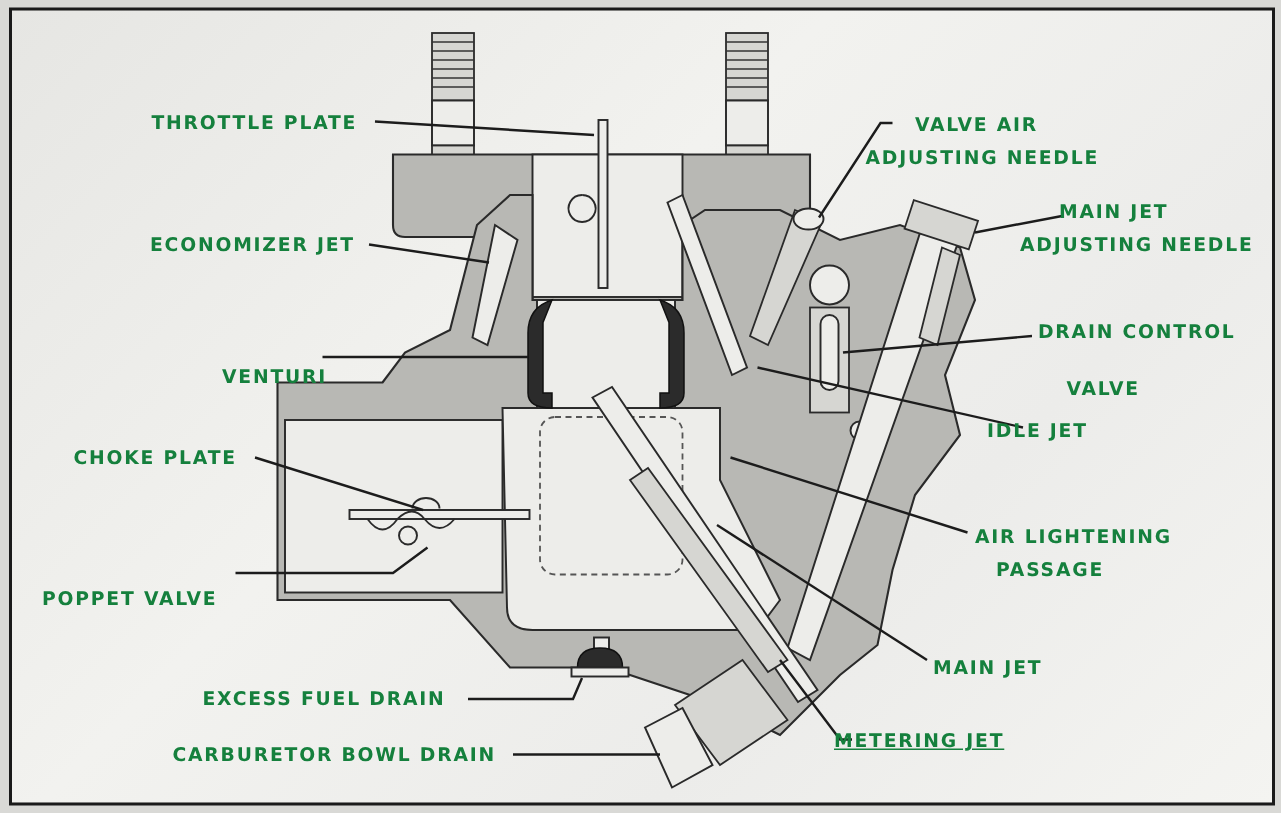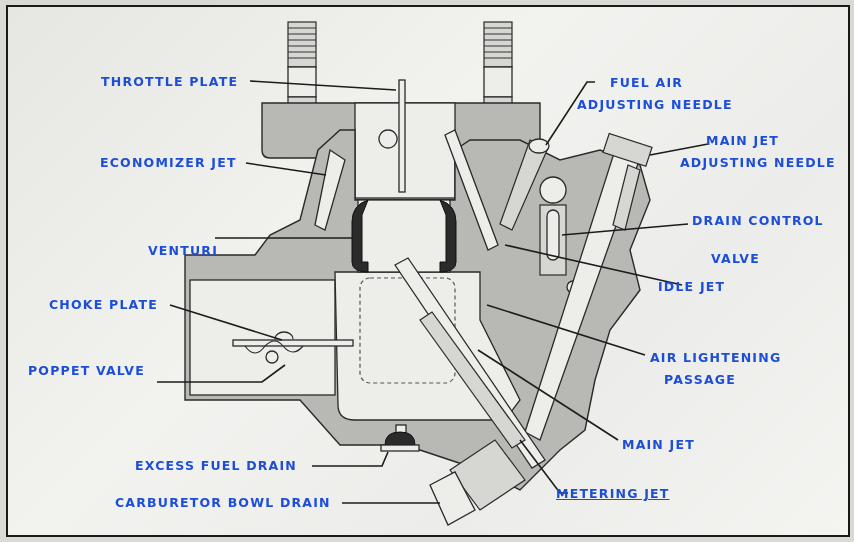--- a/index.html
+++ b/index.html
@@ -2,21 +2,21 @@
 <html><head>
 <meta charset="utf-8">
 <style>
   html, body { margin:0; padding:0; }
   body { width:854px; height:542px; background:#d9d9d6; overflow:hidden; position:relative;
          font-family:"Liberation Sans", sans-serif; }
   .frame { position:absolute; left:6px; top:5px; width:840px; height:528px;
            border:2px solid #1a1a1a; background:linear-gradient(135deg,#e6e6e3 0%,#f2f2ef 40%,#ececea 70%,#f4f4f1 100%); }
   svg { position:absolute; left:0; top:0; }
   .lbl { position:absolute; font-family:"DejaVu Sans", sans-serif; font-weight:bold; font-size:12.5px;
-         letter-spacing:1.2px; color:#1d4ed8; white-space:nowrap; line-height:14px; }
+         letter-spacing:1.2px; color:#15803d; white-space:nowrap; line-height:14px; }
   .body { fill:#b8b8b4; stroke:#2a2a2a; stroke-width:1.4; }
   .light { fill:#ededea; stroke:#2a2a2a; stroke-width:1.3; }
   .dark { fill:#2b2b2b; stroke:#111; stroke-width:1; }
   .thread { fill:#d6d6d2; stroke:#2a2a2a; stroke-width:1.2; }
   .lead { stroke:#1c1c1c; stroke-width:1.6; fill:none; }
   .thin { stroke:#2a2a2a; stroke-width:1.2; fill:none; }
 </style>
 </head>
 <body>
 
@@ -139,25 +139,25 @@
     <line class="lead" x1="645" y1="355" x2="487" y2="305"></line>
     <line class="lead" x1="618" y1="440" x2="478" y2="350"></line>
     <polyline class="lead" points="568,493 560,493 520,440"></polyline>
   </g>
 </svg>
 
 <div class="lbl" style="left:101px;top:75px;">THROTTLE PLATE</div>
 <div class="lbl" style="left:100px;top:156px;">ECONOMIZER JET</div>
 <div class="lbl" style="left:148px;top:244px;">VENTURI</div>
 <div class="lbl" style="left:49px;top:298px;">CHOKE PLATE</div>
-<div class="lbl" style="left:28px;top:364px;">POPPET VALVE</div>
+<div class="lbl" style="left:28px;top:392px;">POPPET VALVE</div>
 <div class="lbl" style="left:135px;top:459px;">EXCESS FUEL DRAIN</div>
 <div class="lbl" style="left:115px;top:496px;">CARBURETOR BOWL DRAIN</div>
 
-<div class="lbl" style="left:610px;top:76px;">FUEL AIR</div>
+<div class="lbl" style="left:610px;top:76px;">VALVE AIR</div>
 <div class="lbl" style="left:577px;top:98px;">ADJUSTING NEEDLE</div>
 <div class="lbl" style="left:706px;top:134px;">MAIN JET</div>
 <div class="lbl" style="left:680px;top:156px;">ADJUSTING NEEDLE</div>
 <div class="lbl" style="left:692px;top:214px;">DRAIN CONTROL</div>
 <div class="lbl" style="left:711px;top:252px;">VALVE</div>
 <div class="lbl" style="left:658px;top:280px;">IDLE JET</div>
 <div class="lbl" style="left:650px;top:351px;">AIR LIGHTENING</div>
 <div class="lbl" style="left:664px;top:373px;">PASSAGE</div>
 <div class="lbl" style="left:622px;top:438px;">MAIN JET</div>
 <div class="lbl" style="left:556px;top:487px;text-decoration:underline;">METERING JET</div>

